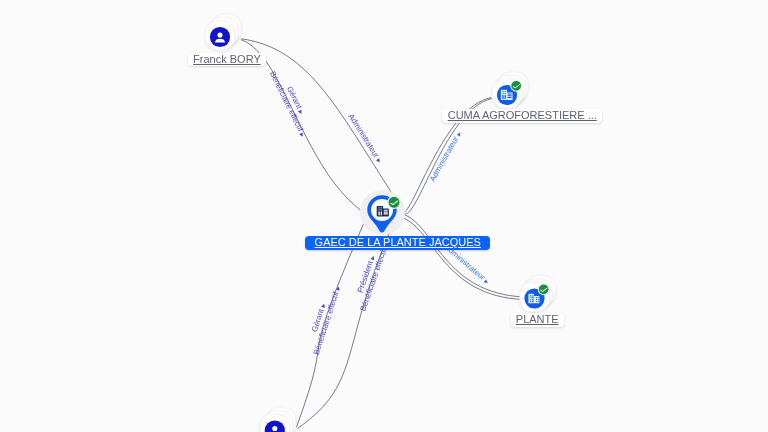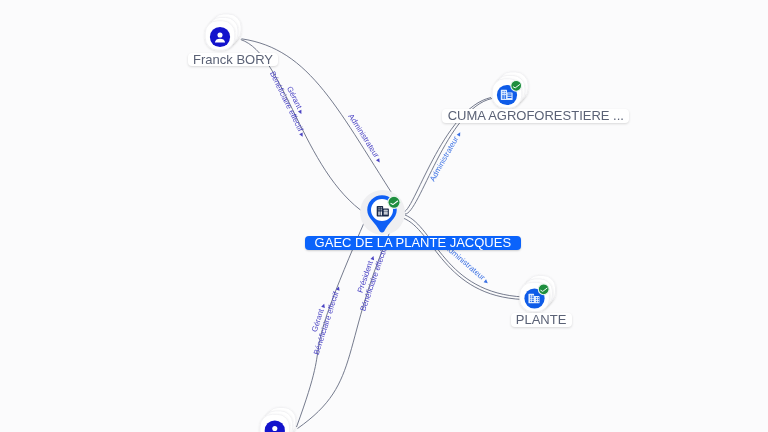--- a/index.html
+++ b/index.html
@@ -3,23 +3,23 @@
 <meta charset="utf-8">
 <title>Graph</title>
 <style>
   html,body{margin:0;padding:0;}
   body{width:768px;height:432px;overflow:hidden;background:#fbfbfc;
        font-family:"Liberation Sans",sans-serif;}
   #stage{position:relative;width:768px;height:432px;overflow:hidden;background:#fbfbfc;}
   svg.layer{position:absolute;left:0;top:0;width:768px;height:432px;}
   .edge{fill:none;stroke:#5c6379;stroke-width:.85;}
   .elab{font-size:7.8px;font-weight:400;}
-  .nodelabel{position:absolute;white-space:nowrap;font-size:13px;line-height:13.7px;
+  .nodelabel{position:absolute;white-space:nowrap;font-size:11px;line-height:13.7px;
     padding:0 5.3px;border-radius:4px;background:#fff;color:#5b6276;
-    box-shadow:0 1px 2.5px rgba(0,0,0,.14);}
+    box-shadow:0 1px 2.5px rgba(0,0,0,.14);text-decoration:underline;}
   .nodelabel.focus{background:#0b63fb;color:#fff;border-radius:4px;padding:0 9.6px;box-shadow:0 1px 2px rgba(0,0,0,.18);}
 </style>
 </head>
 <body>
 <div id="stage">
   <svg class="layer" id="edges" viewBox="0 0 768 432">
       <g>
         <path d="M240.8,39.6 C284.6,54.3 302.1,171.2 366,214" class="edge"></path>
         <g transform="translate(289.5,103.3) rotate(63.8) translate(0,-4.4)">
           <text x="0" y="0" class="elab" fill="#4b44c4" text-anchor="middle"><tspan>Gérant </tspan><tspan font-size="5.0px" dy="-0.2">▶</tspan></text>

